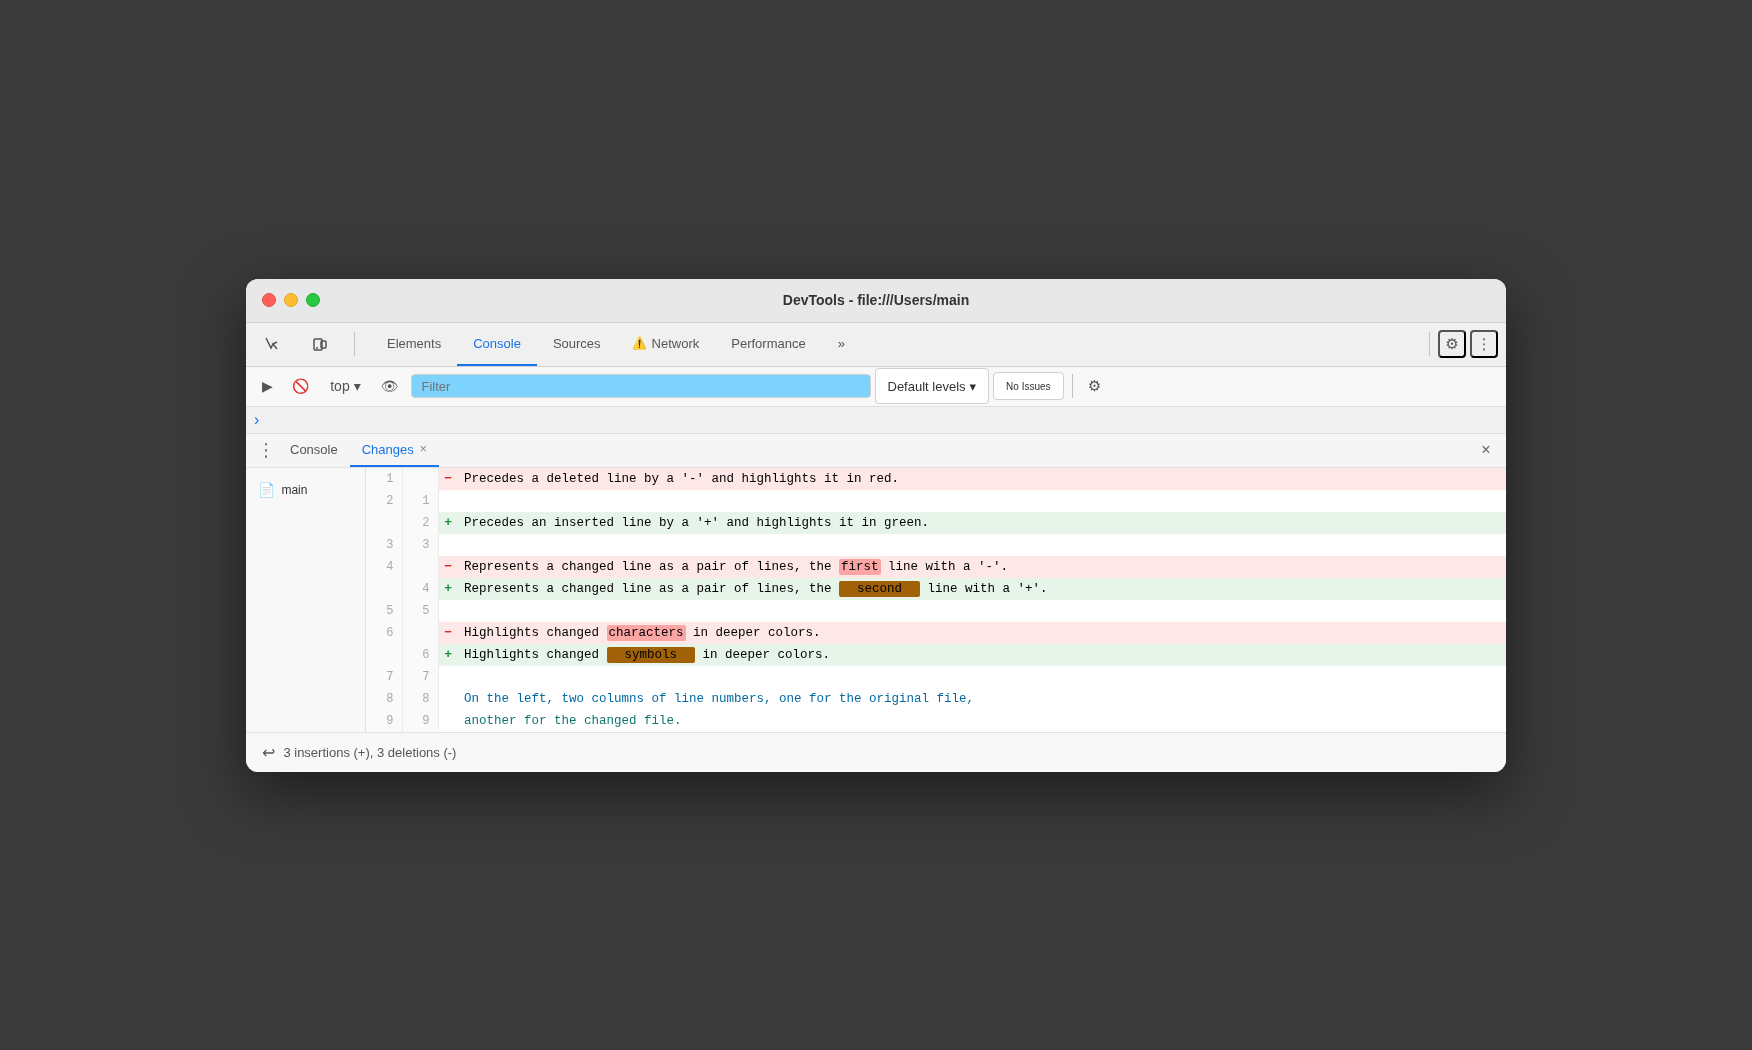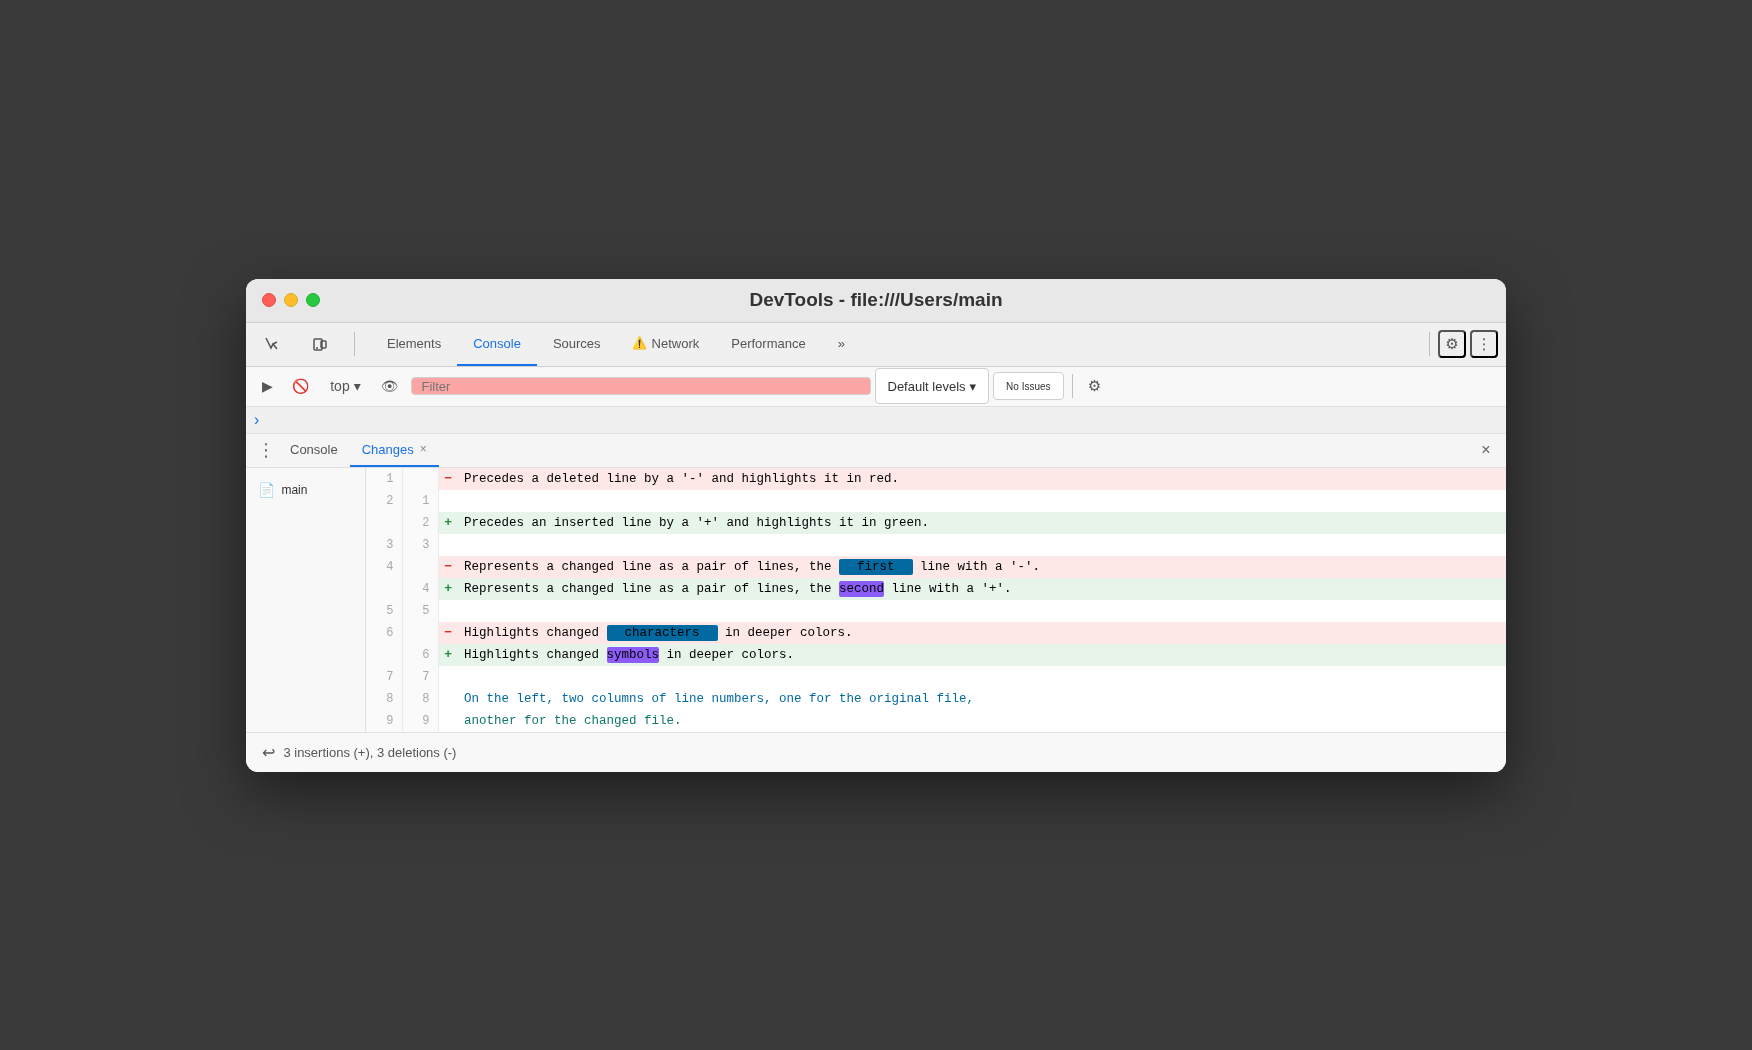--- a/index.html
+++ b/index.html
@@ -38,21 +38,21 @@
       border-radius: 50%;
       cursor: pointer;
     }
     .traffic-light.close { background: #ff5f57; border: 1px solid #e04e46; }
     .traffic-light.minimize { background: #ffbd2e; border: 1px solid #e0a727; }
     .traffic-light.maximize { background: #28c941; border: 1px solid #22ad38; }
     .title-bar-title {
       position: absolute;
       left: 50%;
       transform: translateX(-50%);
-      font-size: 19px;
+      font-size: 14px;
       font-weight: 600;
       color: #333;
     }
     .toolbar {
       background: #f0f0f0;
       height: 44px;
       display: flex;
       align-items: center;
       padding: 0 8px;
       border-bottom: 1px solid #d0d0d0;
@@ -139,26 +139,26 @@
       border-radius: 4px;
       cursor: pointer;
       color: #555;
       font-size: 14px;
       border: none;
       background: transparent;
       gap: 4px;
     }
     .filter-input {
       flex: 1;
-      height: 18px;
+      height: 24px;
       border: 1px solid #d0d0d0;
       border-radius: 4px;
       padding: 0 10px;
       font-size: 13px;
-      background: #fca5a5;
+      background: #7dd3fc;
       color: #333;
       outline: none;
       max-width: 460px;
     }
     .levels-btn {
       height: 36px;
       padding: 0 12px;
       border: 1px solid #d0d0d0;
       border-radius: 4px;
       background: white;
@@ -322,28 +322,28 @@
     .line-sign.plus { color: #1e8e3e; }
     .line-content {
       padding: 1px 6px;
       vertical-align: middle;
       white-space: pre;
     }
     .diff-row.deleted { background: #fde7e7; }
     .diff-row.inserted { background: #e6f4ea; }
     .diff-row.neutral { background: white; }
     .highlight-red {
-      background: #0369a1;
+      background: #fca5a5;
+      border-radius: 2px;
+      padding: 1px 2px;
+    }
+    .highlight-green {
+      background: #a16207;
       border-radius: 2px;
       padding: 1px 18px;
-    }
-    .highlight-green {
-      background: #8b5cf6;
-      border-radius: 2px;
-      padding: 1px 0;
     }
     
     .diff-footer {
       height: 40px;
       display: flex;
       align-items: center;
       padding: 0 16px;
       border-top: 1px solid #e0e0e0;
       background: #f8f8f8;
       font-size: 13px;

